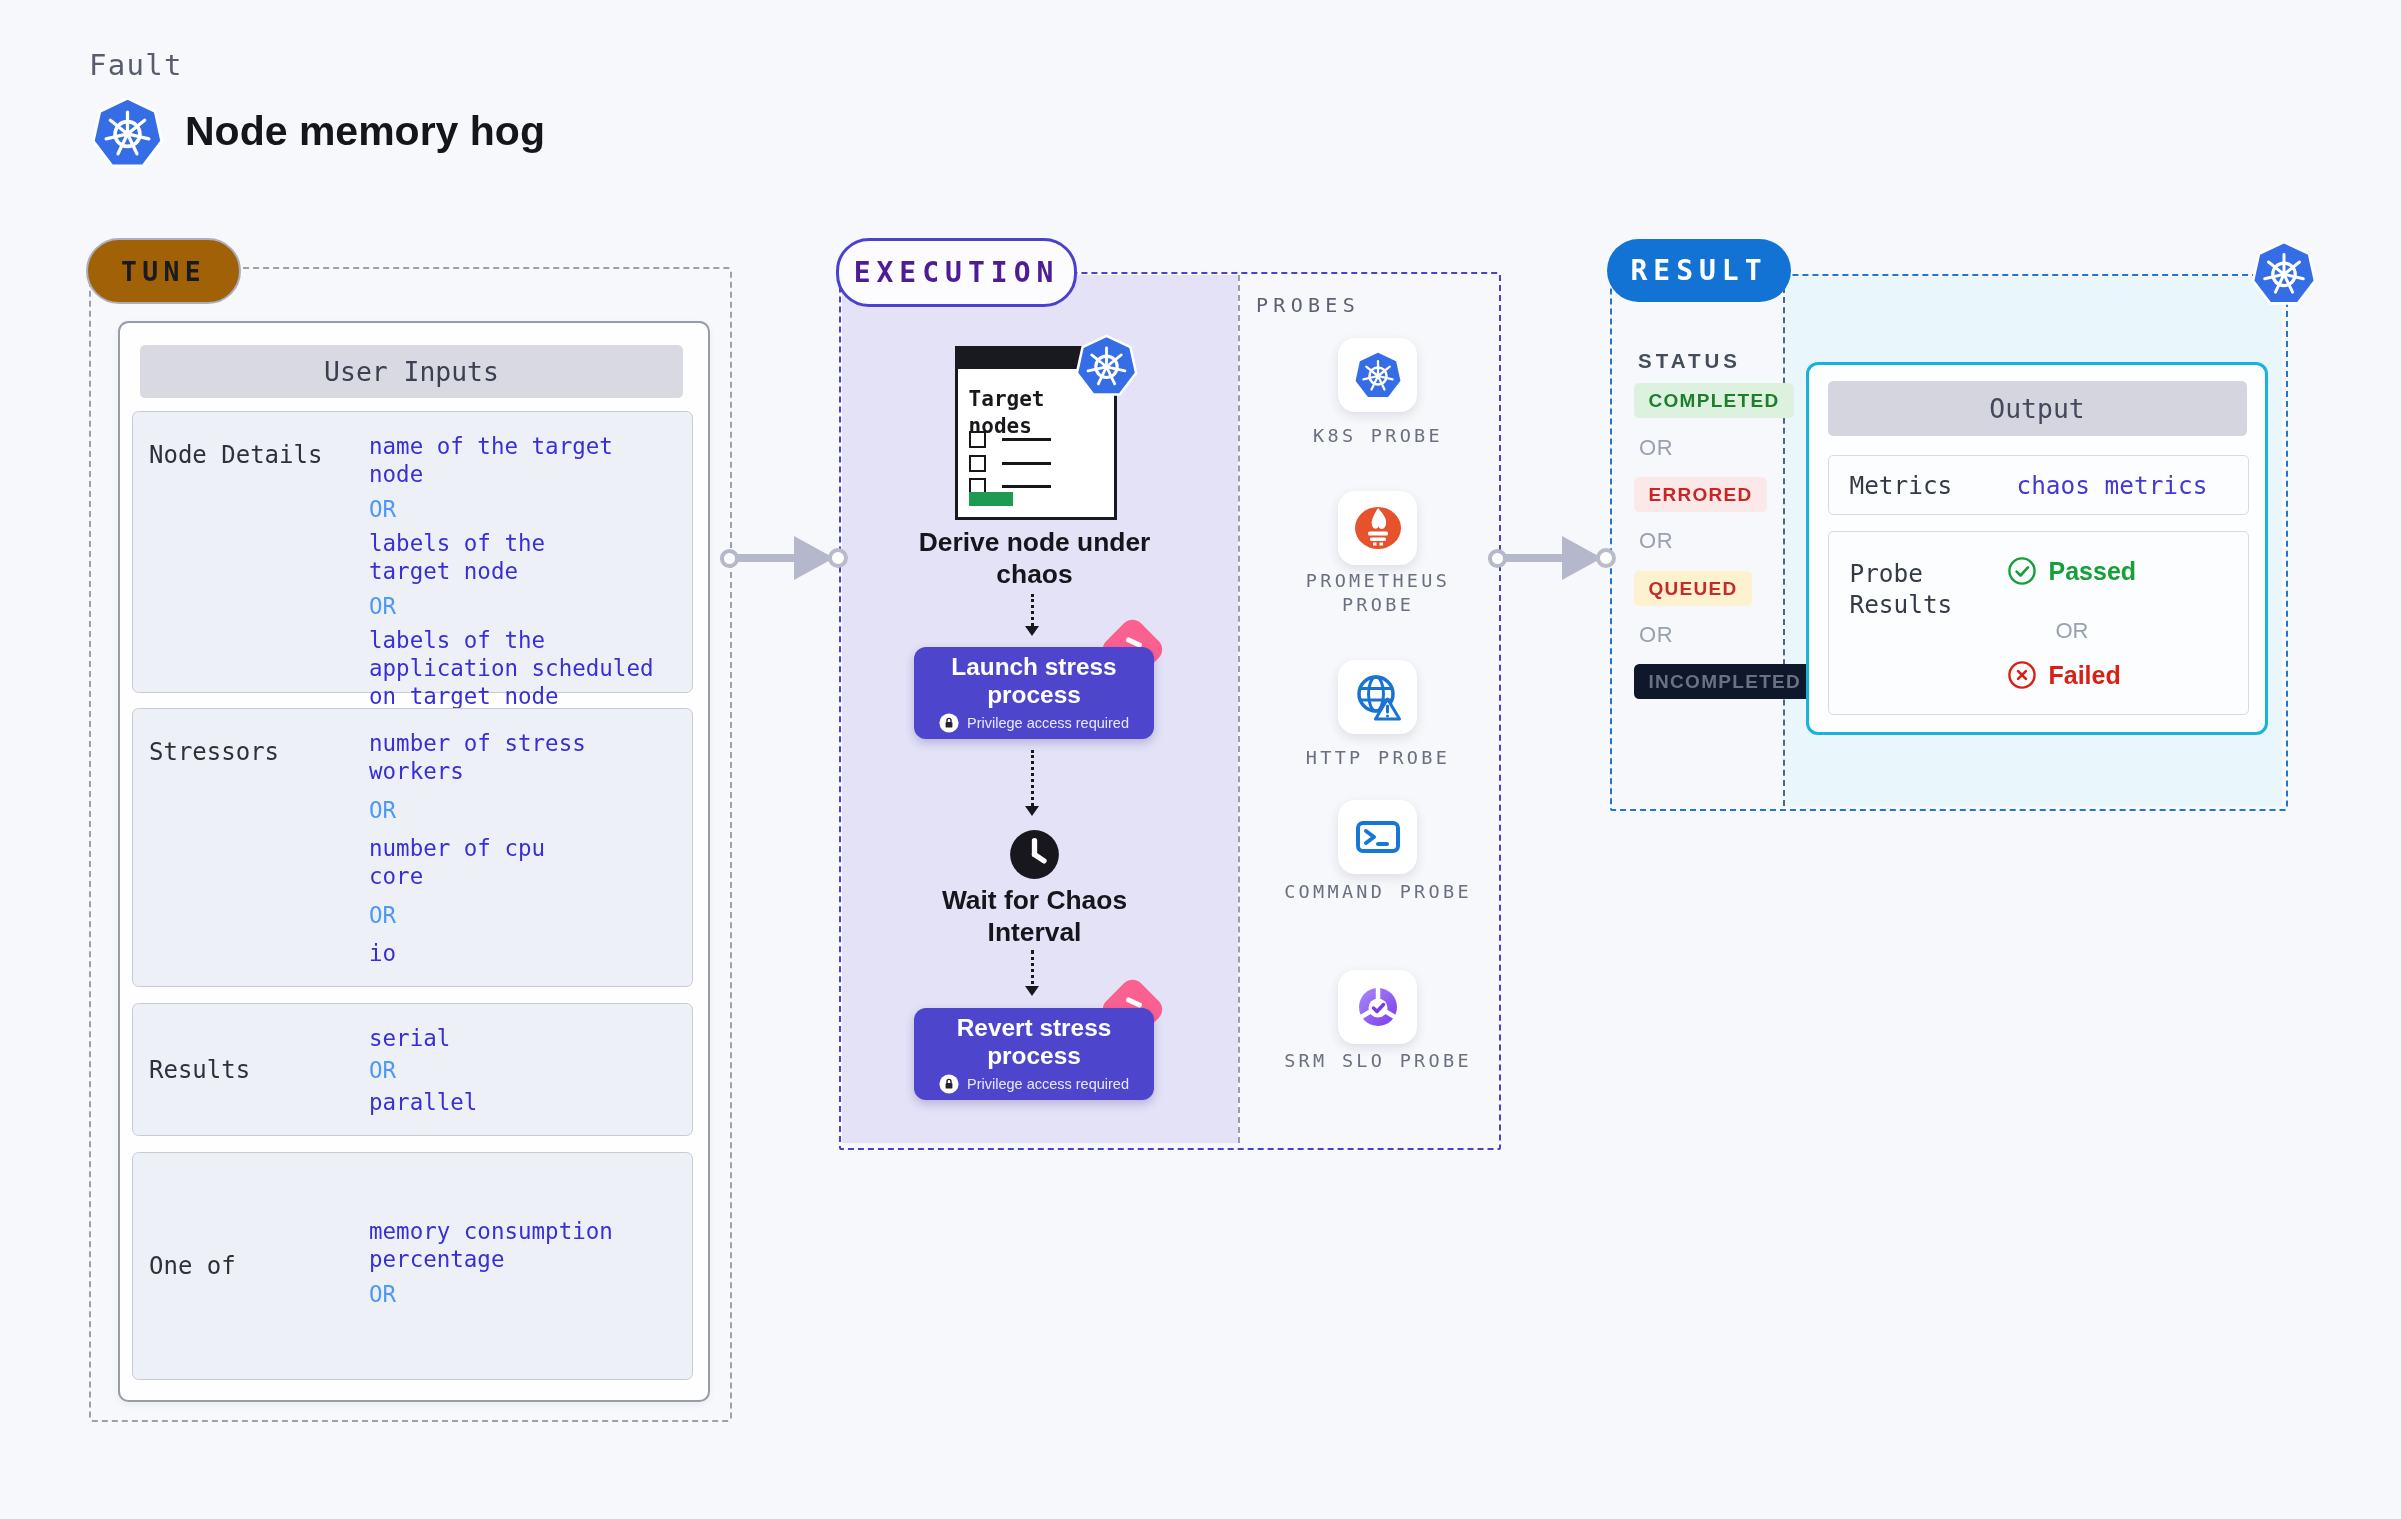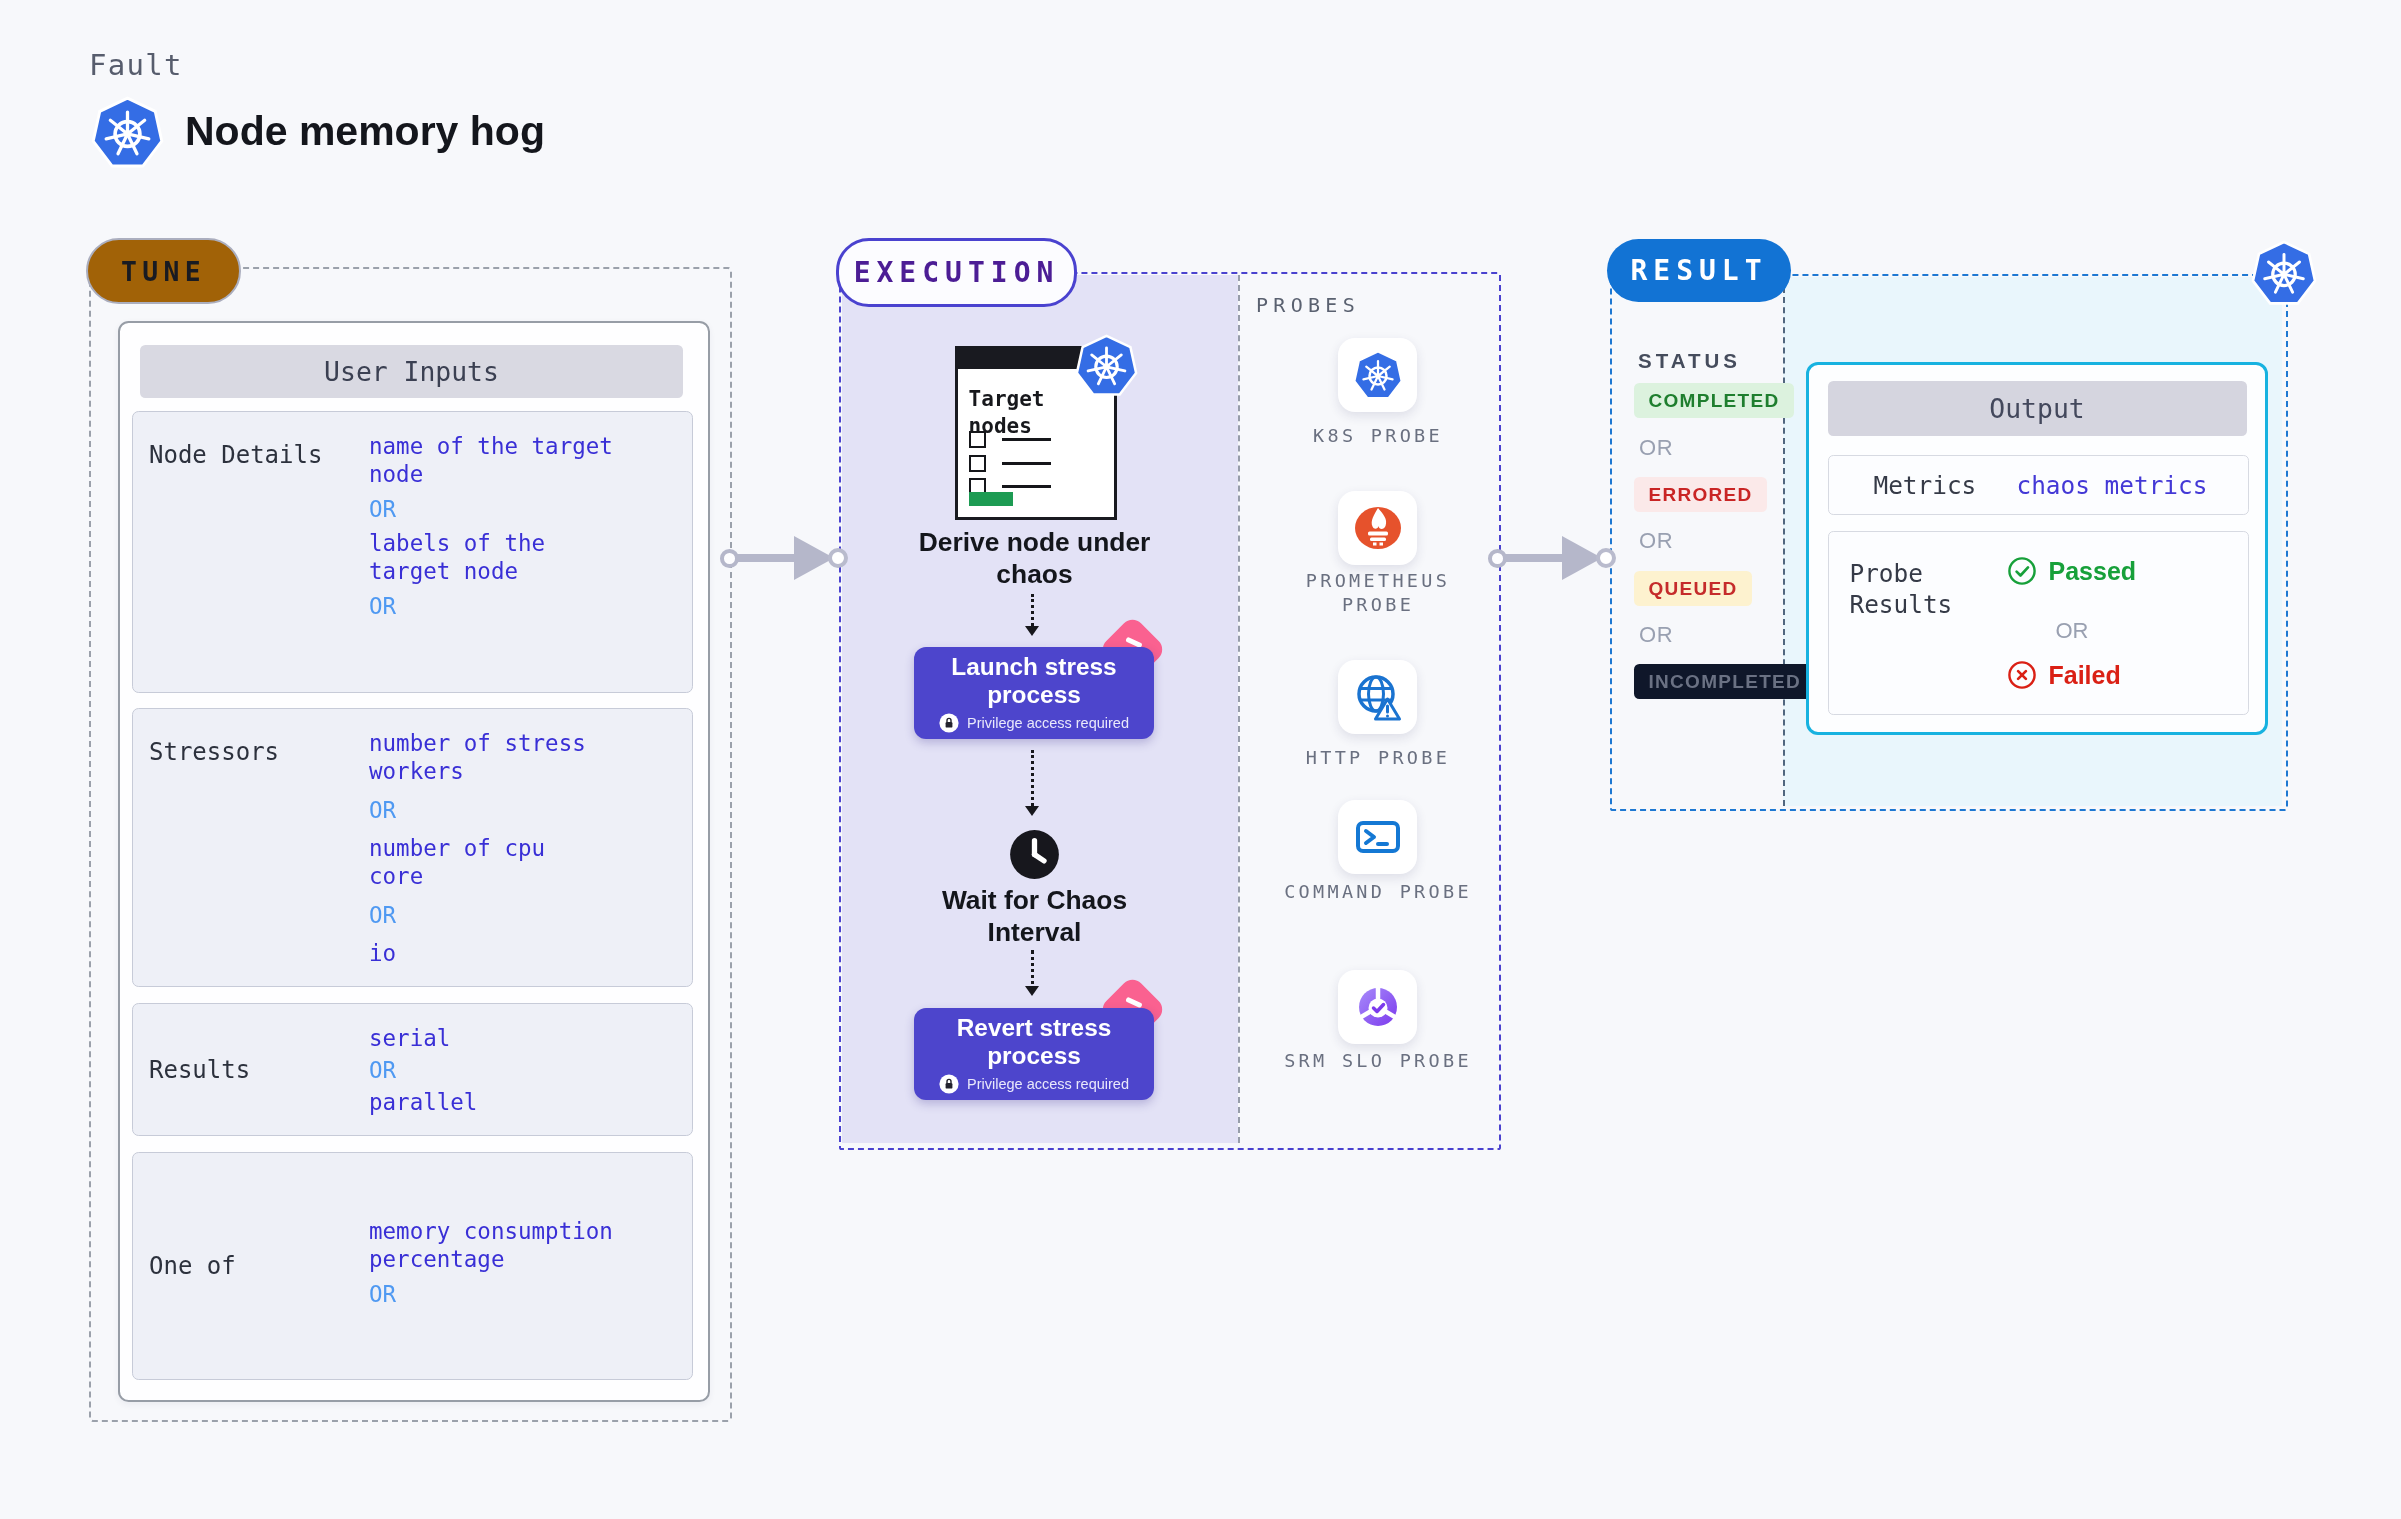--- a/index.html
+++ b/index.html
@@ -216,20 +216,21 @@
   <div class="abs ui-card"></div>
   <div class="abs mono ui-header">User Inputs</div>
 
   <div class="abs trow mono" style="top:411px;height:280px;">
     <div class="trow-label lbl-top">Node Details</div>
     <div class="opts opts-start">
       <div class="opt ow-380">name of the target node</div>
       <div class="or-blue m10">OR</div>
       <div class="opt ow-380">labels of the target node</div>
       <div class="or-blue m10">OR</div>
+      <div class="opt ow-540">labels of the application scheduled on target node</div>
     </div>
   </div>
 
   <div class="abs trow mono" style="top:708px;height:277px;">
     <div class="trow-label lbl-top">Stressors</div>
     <div class="opts opts-start">
       <div class="opt ow-350">number of stress workers</div>
       <div class="or-blue m16">OR</div>
       <div class="opt ow-350">number of cpu core</div>
       <div class="or-blue m16">OR</div>
@@ -380,21 +381,21 @@
   <div class="abs badge st-errored" style="top:477px;">ERRORED</div>
   <div class="abs or-gray" style="top:528px;">OR</div>
   <div class="abs badge st-queued" style="top:571px;">QUEUED</div>
   <div class="abs or-gray" style="top:622px;">OR</div>
   <div class="abs badge st-incompleted" style="top:664px;">INCOMPLETED</div>
 
   <div class="abs out-card">
     <div class="out-header mono">Output</div>
 
     <div class="out-row out-metrics">
-      <div class="out-label mono" style="top:50%;transform:translateY(-50%);margin-left:24px;">Metrics</div>
+      <div class="out-label mono" style="top:50%;transform:translateY(-50%);">Metrics</div>
       <div class="metrics-value mono">chaos metrics</div>
     </div>
 
     <div class="out-row out-probe">
       <div class="out-label mono" style="top:26.4px;max-width:159px;">Probe Results</div>
       <div class="res-line" style="left:178px;top:24px;">
         <svg viewBox="0 0 46 46" width="30" height="30">
             <use href="#sym-check"></use>
           </svg>
         <span class="res-passed-text">Passed</span>

